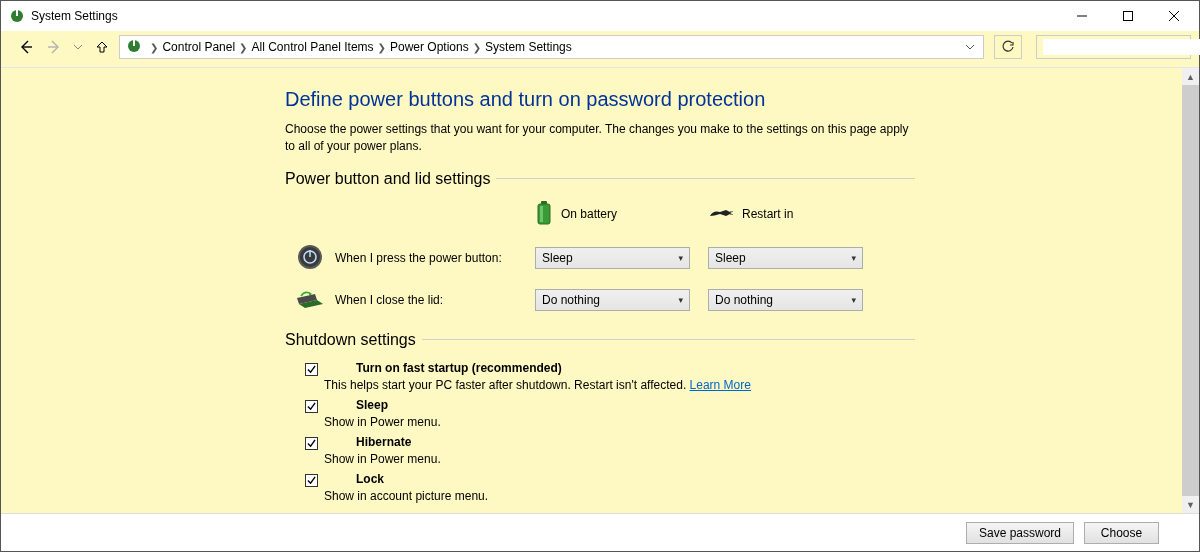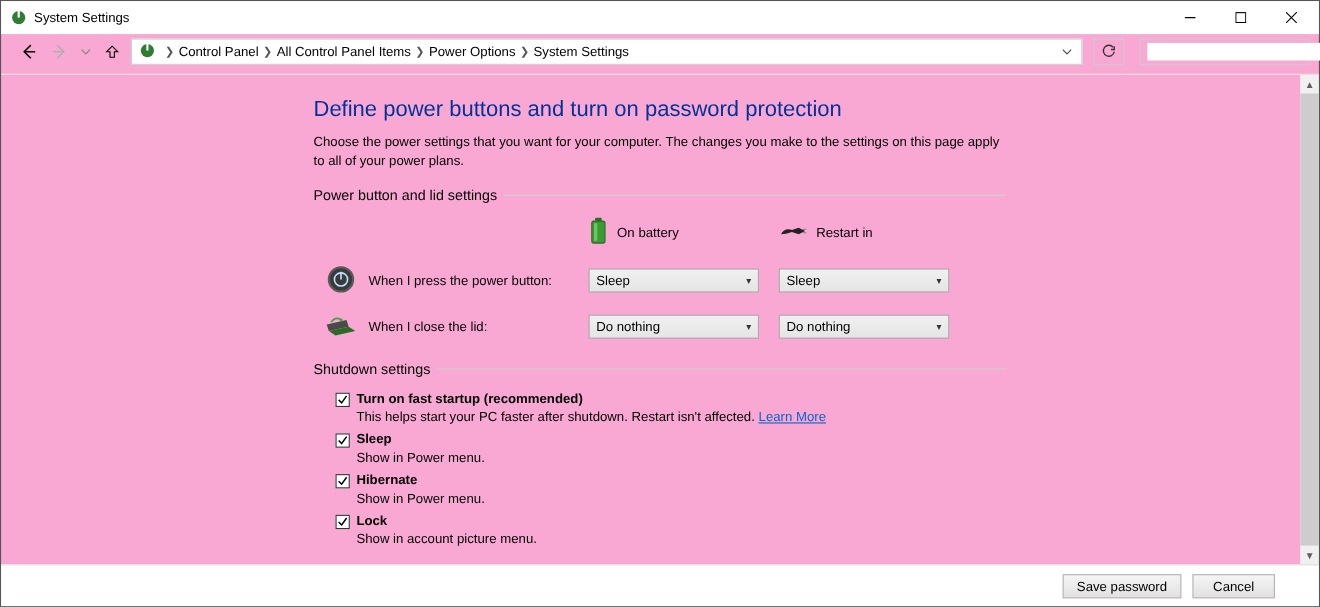--- a/index.html
+++ b/index.html
@@ -1,17 +1,17 @@
 <!DOCTYPE html>
 <html><head>
 <meta charset="utf-8">
 <style>
   * { box-sizing: border-box; }
   html, body { margin:0; padding:0; font-family: "Segoe UI", Tahoma, sans-serif; font-size:12px; color:#000; background:#fff; height:100%; }
-  .window { width:1200px; height:552px; border:1px solid #555; display:flex; flex-direction:column; background:#f9a8d4; }
+  .window { width:1200px; height:552px; border:1px solid #555; display:flex; flex-direction:column; background:#fef9c3; }
   
   .titlebar { height:30px; display:flex; align-items:center; padding:0 2px 0 8px; background:#fff; }
   .title-icon { width:16px; height:16px; margin-right:6px; display:flex; align-items:center; justify-content:center; }
   .title-text { flex:0 0 auto; font-size:12px; }
   .title-spacer { flex:1; }
   .win-btn { width:46px; height:30px; display:flex; align-items:center; justify-content:center; }
   .win-btn svg { width:10px; height:10px; }
   
   .navbar { height:36px; display:flex; align-items:center; padding:0 8px 4px 14px; gap:6px; }
   .nav-btn { width:22px; height:22px; display:flex; align-items:center; justify-content:center; color:#333; }
@@ -26,38 +26,38 @@
   .refresh-btn { width:28px; height:24px; border:1px solid #ccc; margin-left:4px; display:flex; align-items:center; justify-content:center; }
   .searchbox { width:155px; height:24px; border:1px solid #ccc; margin-left:8px; display:flex; align-items:center; padding:0 6px; }
   .searchbox input { flex:1; border:none; outline:none; font-size:12px; }
   
   .content-wrap { flex:1; display:flex; overflow:hidden; border-top:1px solid #e5e5e5; }
   .content-scroller { flex:1; overflow:hidden; position:relative; }
   .content { padding:20px 0 0 0; display:flex; justify-content:center; }
   .page { width:630px; }
   .heading { color:#003399; font-size:20px; font-weight:400; margin-bottom:10px; }
   .desc { font-size:12px; line-height:1.45; margin-bottom:14px; color:#000; }
-  .fieldset-label { font-size:13px; color:#000; }
+  .fieldset-label { font-size:16px; color:#000; }
   .hr-row { display:flex; align-items:center; margin-bottom:12px; }
   .hr-line { flex:1; height:1px; background:#d0d0d0; margin-left:6px; }
   
   .col-head { display:flex; align-items:center; margin-bottom:14px; }
   .col-head .spacer { width:250px; }
   .col-head .col { width:155px; display:flex; align-items:center; gap:8px; }
   .col-head .col + .col { margin-left:18px; }
   
   .setting-row { display:flex; align-items:center; margin-bottom:14px; }
   .setting-row .icon-cell { width:50px; display:flex; justify-content:center; }
   .setting-row .label-cell { width:200px; }
   .dropdown { width:155px; height:22px; border:1px solid #adadad; background:linear-gradient(#f0f0f0,#e5e5e5); display:flex; align-items:center; padding:0 6px; font-size:12px; }
   .dropdown + .dropdown { margin-left:18px; }
   .dropdown .dd-text { flex:1; }
   .dropdown .dd-arrow { font-size:9px; color:#333; }
   
-  .cb-row { display:flex; align-items:flex-start; margin:4px 0 2px 20px; }
+  .cb-row { display:flex; align-items:flex-start; margin:4px 0 2px 20px;gap:32px; }
   .cb { width:13px; height:13px; border:1px solid #333; margin-right:6px; margin-top:2px; display:flex; align-items:center; justify-content:center; background:#fff; }
   .cb svg { width:9px; height:9px; }
   .cb-label { font-weight:700; font-size:12px; }
   .cb-desc { margin:0 0 6px 39px; font-size:12px; }
   a.link { color:#0066cc; text-decoration:underline; }
   
   .footer { height:38px; border-top:1px solid #ddd; display:flex; align-items:center; justify-content:flex-end; padding:0 40px; gap:10px; background:#fff; }
   .btn { min-width:75px; height:22px; border:1px solid #adadad; background:linear-gradient(#f5f5f5,#e1e1e1); padding:0 12px; display:flex; align-items:center; justify-content:center; font-size:12px; }
   
   .fake-scroll { position:absolute; right:0; top:0; width:17px; height:100%; background:#f0f0f0; display:flex; flex-direction:column; }
@@ -296,16 +296,16 @@
       <div class="fake-scroll">
         <div class="arrow">▲</div>
         <div class="thumb"></div>
         <div class="arrow">▼</div>
       </div>
     </div>
   </div>
 
   <div class="footer">
     <div class="btn">Save password</div>
-    <div class="btn">Cancel</div>
+    <div class="btn">Choose</div>
   </div>
 
 </div>
 
 </body></html>

